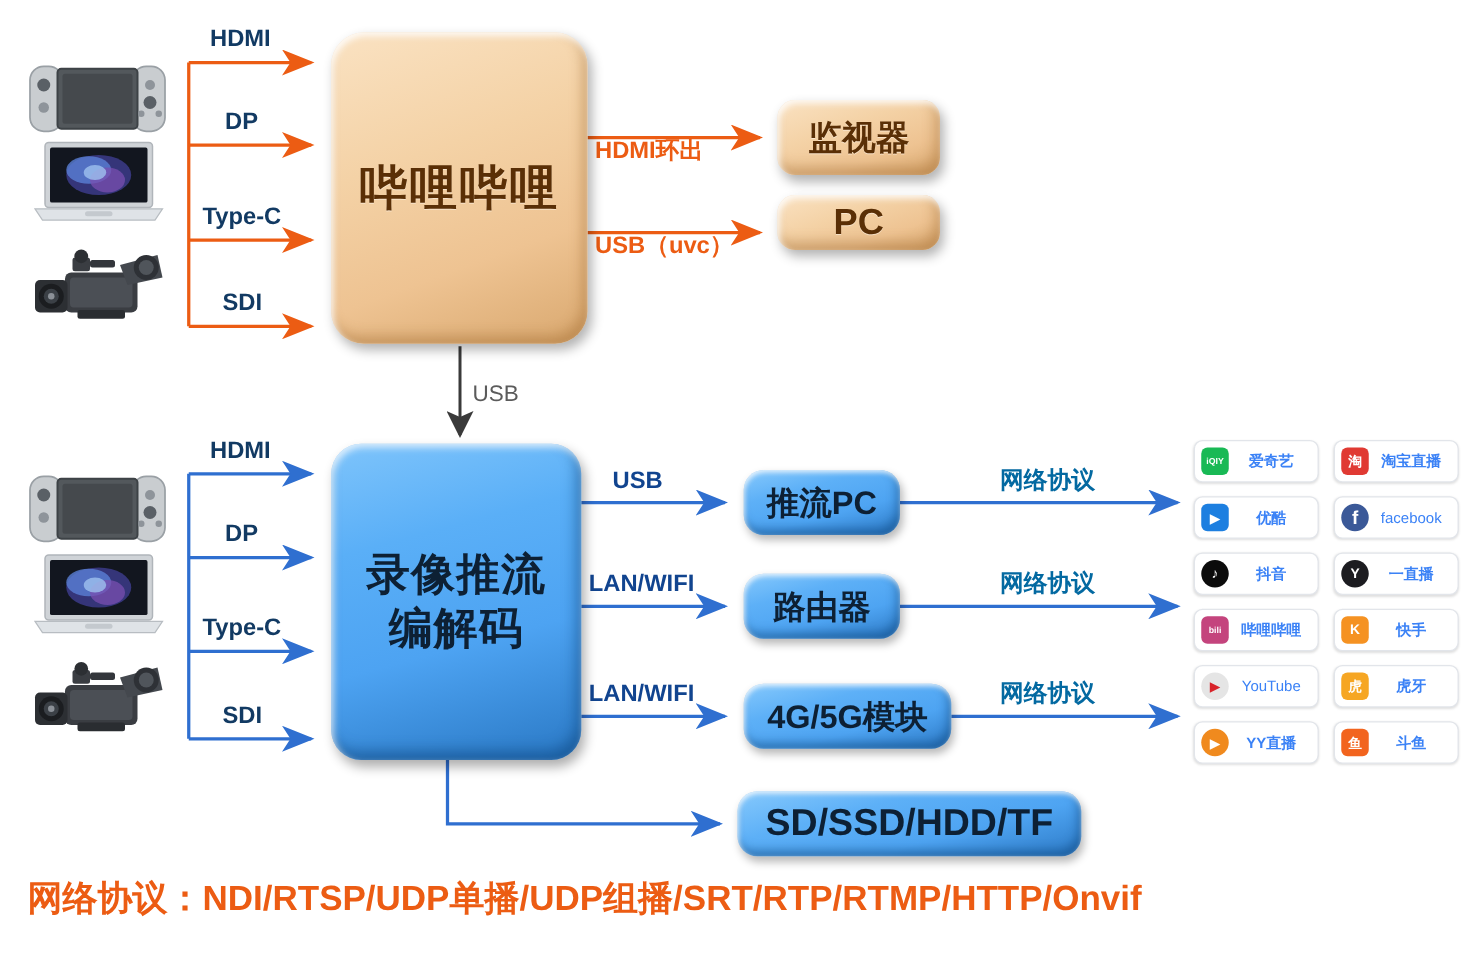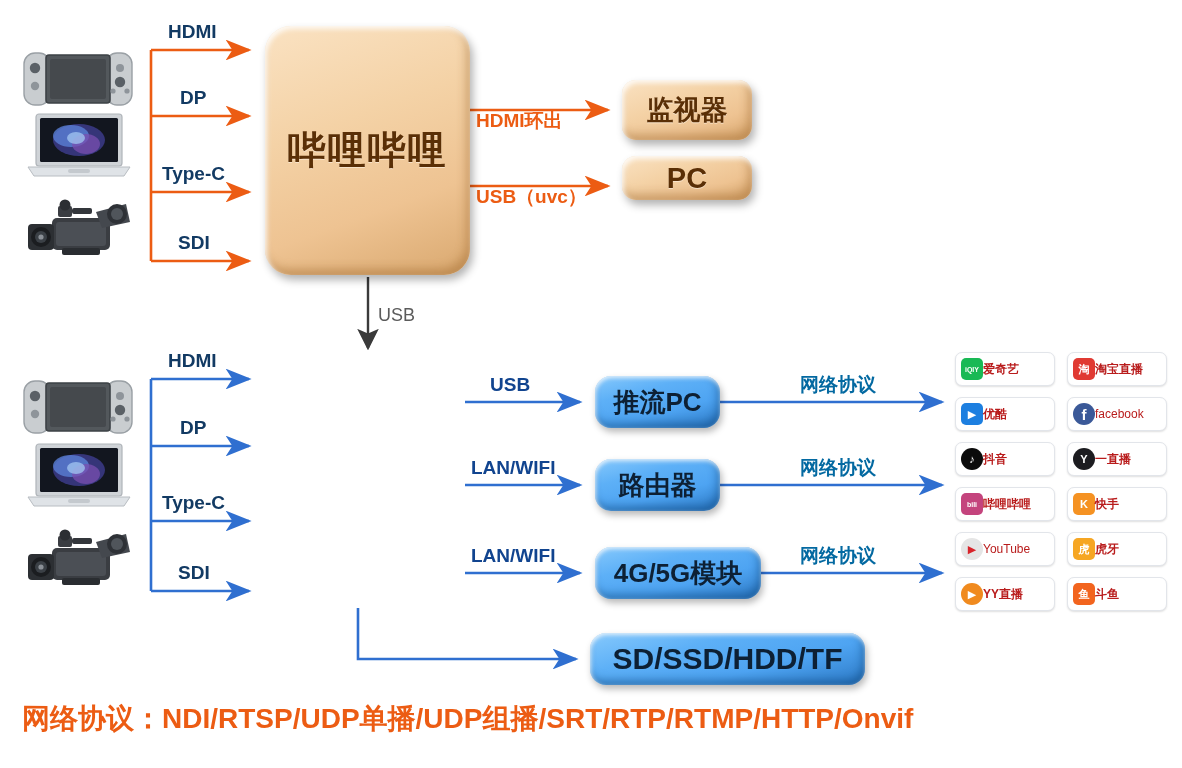--- a/index.html
+++ b/index.html
@@ -92,23 +92,23 @@
   }
   .plat .pico{
     width:22px;height:22px;flex:0 0 22px;
     border-radius:5px;
     display:flex;align-items:center;justify-content:center;
     font-size:11px;color:#fff;font-weight:bold;
     overflow:hidden;
   }
   .plat .pname{
     flex:1;
-    text-align:left;
+    text-align:center;
     font-size:12px;
-    color:#b91c1c;
+    color:#3b82f6;
     font-weight:bold;
     white-space:nowrap;
     letter-spacing:0px;
     padding-right:3px;
   }
   .plat .pname.latin{font-weight:normal;font-size:12px;}
 
   
   #footer{
     position:absolute;left:22px;top:700px;
@@ -292,20 +292,26 @@
   <div class="wlabel navy" style="left:178px;top:563px;">SDI</div>
 
   <div class="wlabel blue" style="left:490px;top:375px;">USB</div>
   <div class="wlabel blue" style="left:471px;top:458px;">LAN/WIFI</div>
   <div class="wlabel blue" style="left:471px;top:546px;">LAN/WIFI</div>
 
   <div class="wlabel cn" style="left:800px;top:375px;">网络协议</div>
   <div class="wlabel cn" style="left:800px;top:458px;">网络协议</div>
   <div class="wlabel cn" style="left:800px;top:546px;">网络协议</div>
 
+  <div class="box box-blue" id="box-encoder">
+    <div>
+      <div>录像推流</div>
+      <div>编解码</div>
+    </div>
+  </div>
   <div class="box box-blue-sm" id="box-pushpc">
     <span>推流PC</span>
   </div>
   <div class="box box-blue-sm" id="box-router">
     <span>路由器</span>
   </div>
   <div class="box box-blue-sm" id="box-4g5g">
     <span>4G/5G模块</span>
   </div>
   <div class="box box-blue-sm" id="box-storage">

